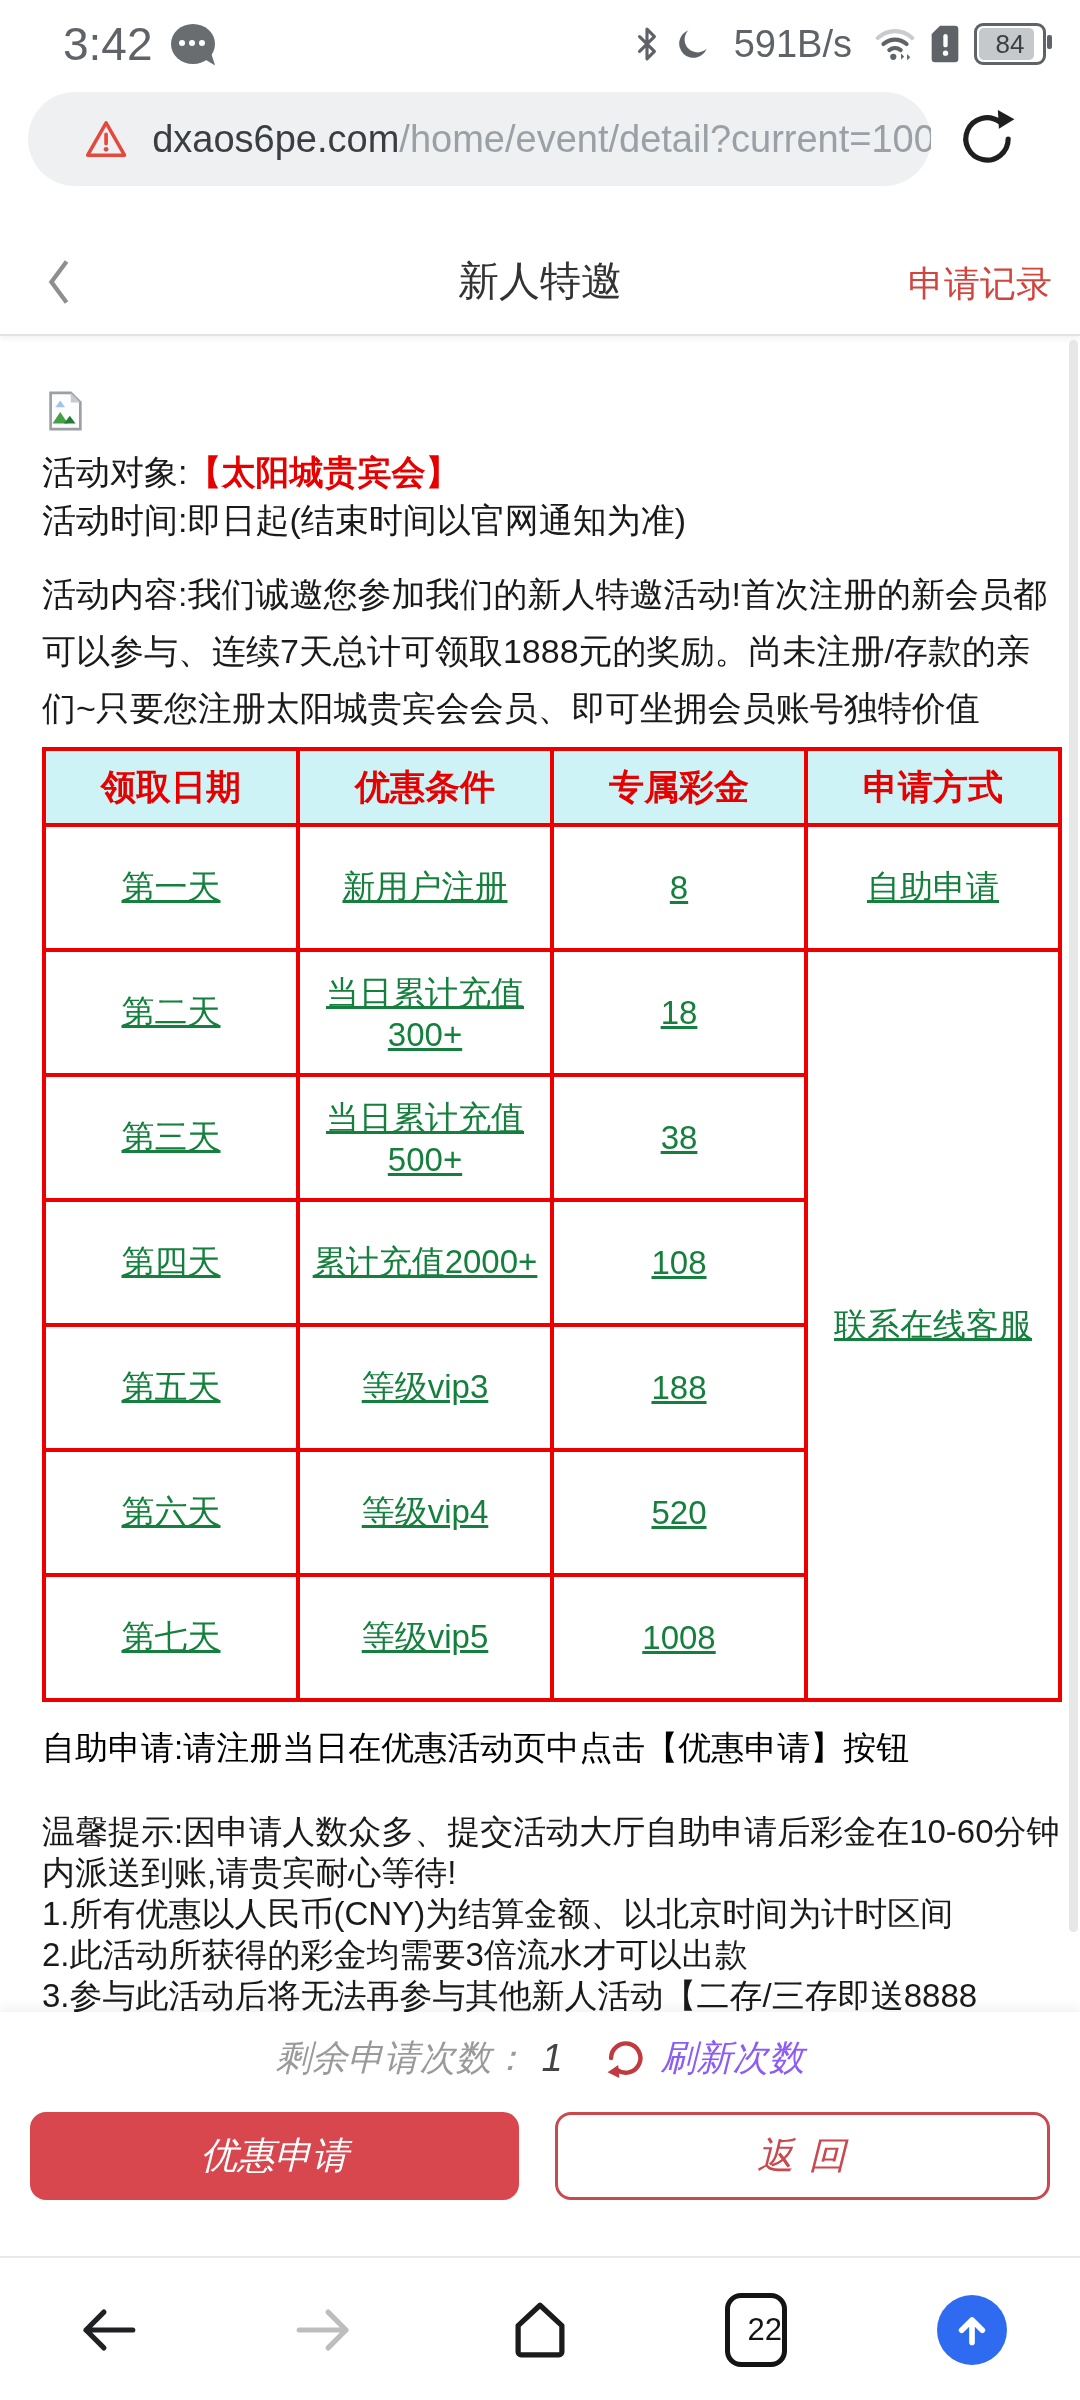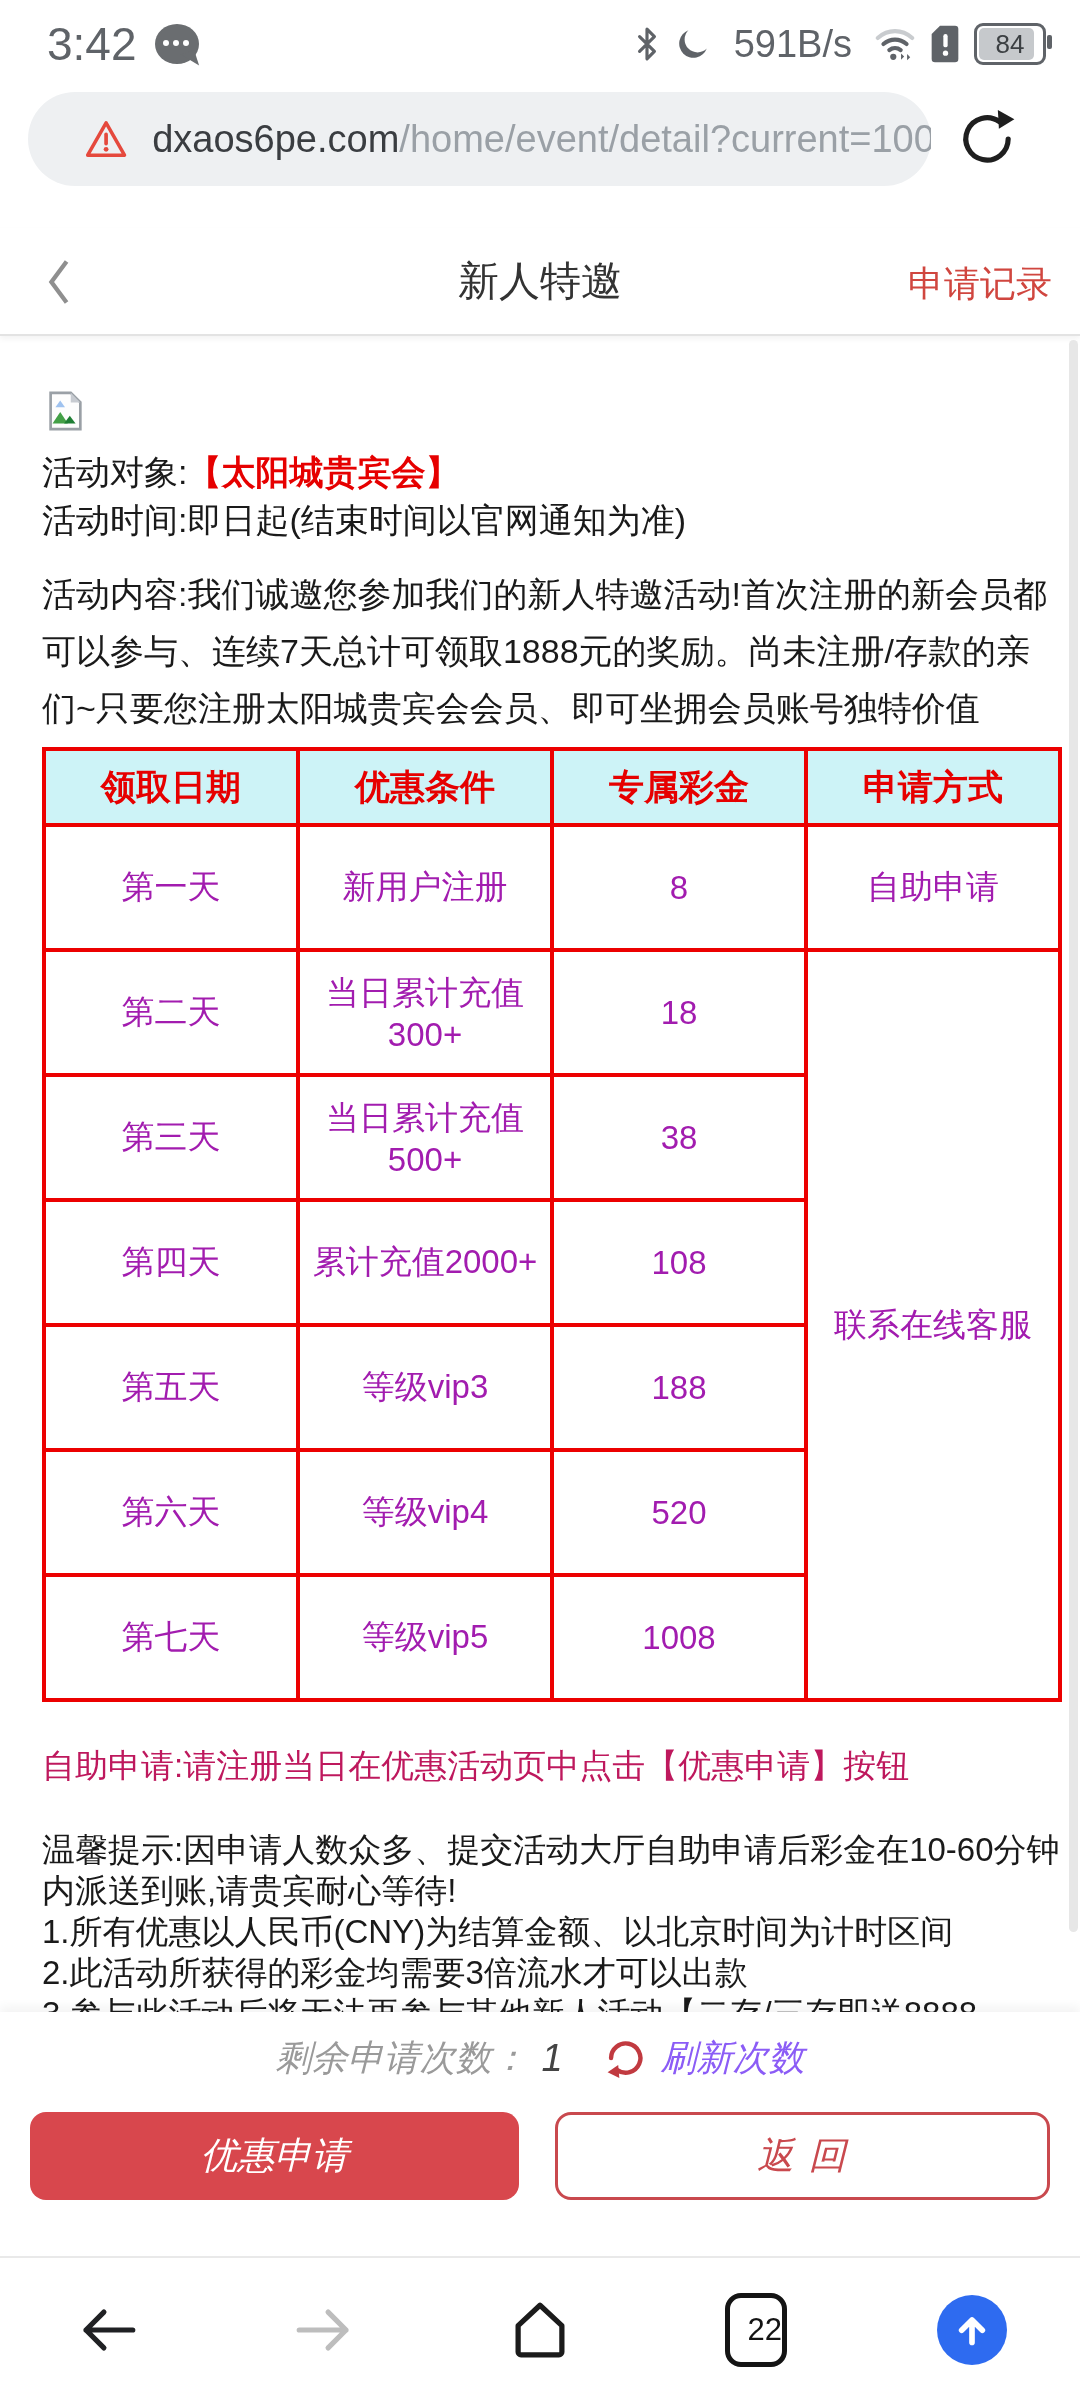--- a/index.html
+++ b/index.html
@@ -1,21 +1,21 @@
 <!DOCTYPE html>
 <html><head>
 <meta charset="utf-8">
 <style>
   html,body{margin:0;padding:0;background:#fff;}
   .screen{position:relative;width:1080px;height:2400px;background:#fff;overflow:hidden;
           font-family:"Liberation Sans","DejaVu Sans",sans-serif;color:#1a1a1a;}
 
   
   .status-bar{position:absolute;top:0;left:0;width:100%;height:88px;display:flex;align-items:center;}
-  .sb-left{display:flex;align-items:center;gap:18px;padding-left:47px;}
+  .sb-left{display:flex;align-items:center;gap:18px;padding-left:63px;}
   .sb-time{font-size:46px;color:#5f6368;}
   .chat-bubble{position:relative;width:44px;height:40px;background:#6a6d70;border-radius:50%;}
   .chat-bubble::after{content:"";position:absolute;right:2px;bottom:-4px;width:0;height:0;
       border-left:14px solid transparent;border-top:16px solid #6a6d70;transform:rotate(-18deg);}
   .chat-dots{position:absolute;top:16px;left:8px;display:flex;gap:4px;}
   .chat-dots i{width:6px;height:6px;border-radius:50%;background:#fff;}
   .sb-right{margin-left:auto;display:flex;align-items:center;gap:14px;padding-right:34px;}
   .sb-speed{font-size:38px;color:#5f6368;margin:0 8px;}
   .battery{position:relative;width:66px;height:36px;border:3px solid#5f6368;border-radius:9px;
       display:flex;align-items:center;justify-content:center;}
@@ -44,23 +44,23 @@
       padding:0 30px;box-sizing:border-box;}
   .broken-img{margin-top:52px;width:46px;height:46px;}
   .line-target{margin-top:10px;font-size:34px;line-height:48px;}
   .target-value{color:#e60000;font-weight:bold;}
   .line-time{font-size:34px;line-height:48px;}
   .desc{margin-top:22px;font-size:34px;line-height:57px;}
 
   table.promo{width:100%;border-collapse:collapse;margin-top:10px;table-layout:fixed;}
   table.promo th,table.promo td{border:4px solid #ec0000;text-align:center;vertical-align:middle;}
   table.promo th{height:70px;background:#cdf3f7;color:#e60000;font-size:35px;font-weight:bold;}
-  table.promo td{height:119px;font-size:33px;color:#a21caf;background:#fff;}
-
-  .self-apply{margin-top:42px;font-size:33px;color:#be185d;}
+  table.promo td{height:119px;font-size:33px;color:#15803d;background:#fff;text-decoration:underline;}
+
+  .self-apply{margin-top:24px;font-size:33px;color:#000000;}
   .warm-tip{margin-top:40px;font-size:33px;line-height:41px;}
   .rules p{margin:0;font-size:33px;line-height:41px;}
 
   .v-scrollbar{position:absolute;right:2px;top:340px;width:9px;height:1592px;background:#e7e7e7;border-radius:5px;}
 
   
   .footer{position:absolute;top:2012px;left:0;width:100%;height:244px;background:#fff;
       box-shadow:0 -5px 10px rgba(0,0,0,.05);font-style:italic;}
   .counts-row{display:flex;align-items:center;justify-content:center;gap:14px;margin-top:22px;height:48px;}
   .remain-label{font-size:36px;color:#9a9a9a;}

